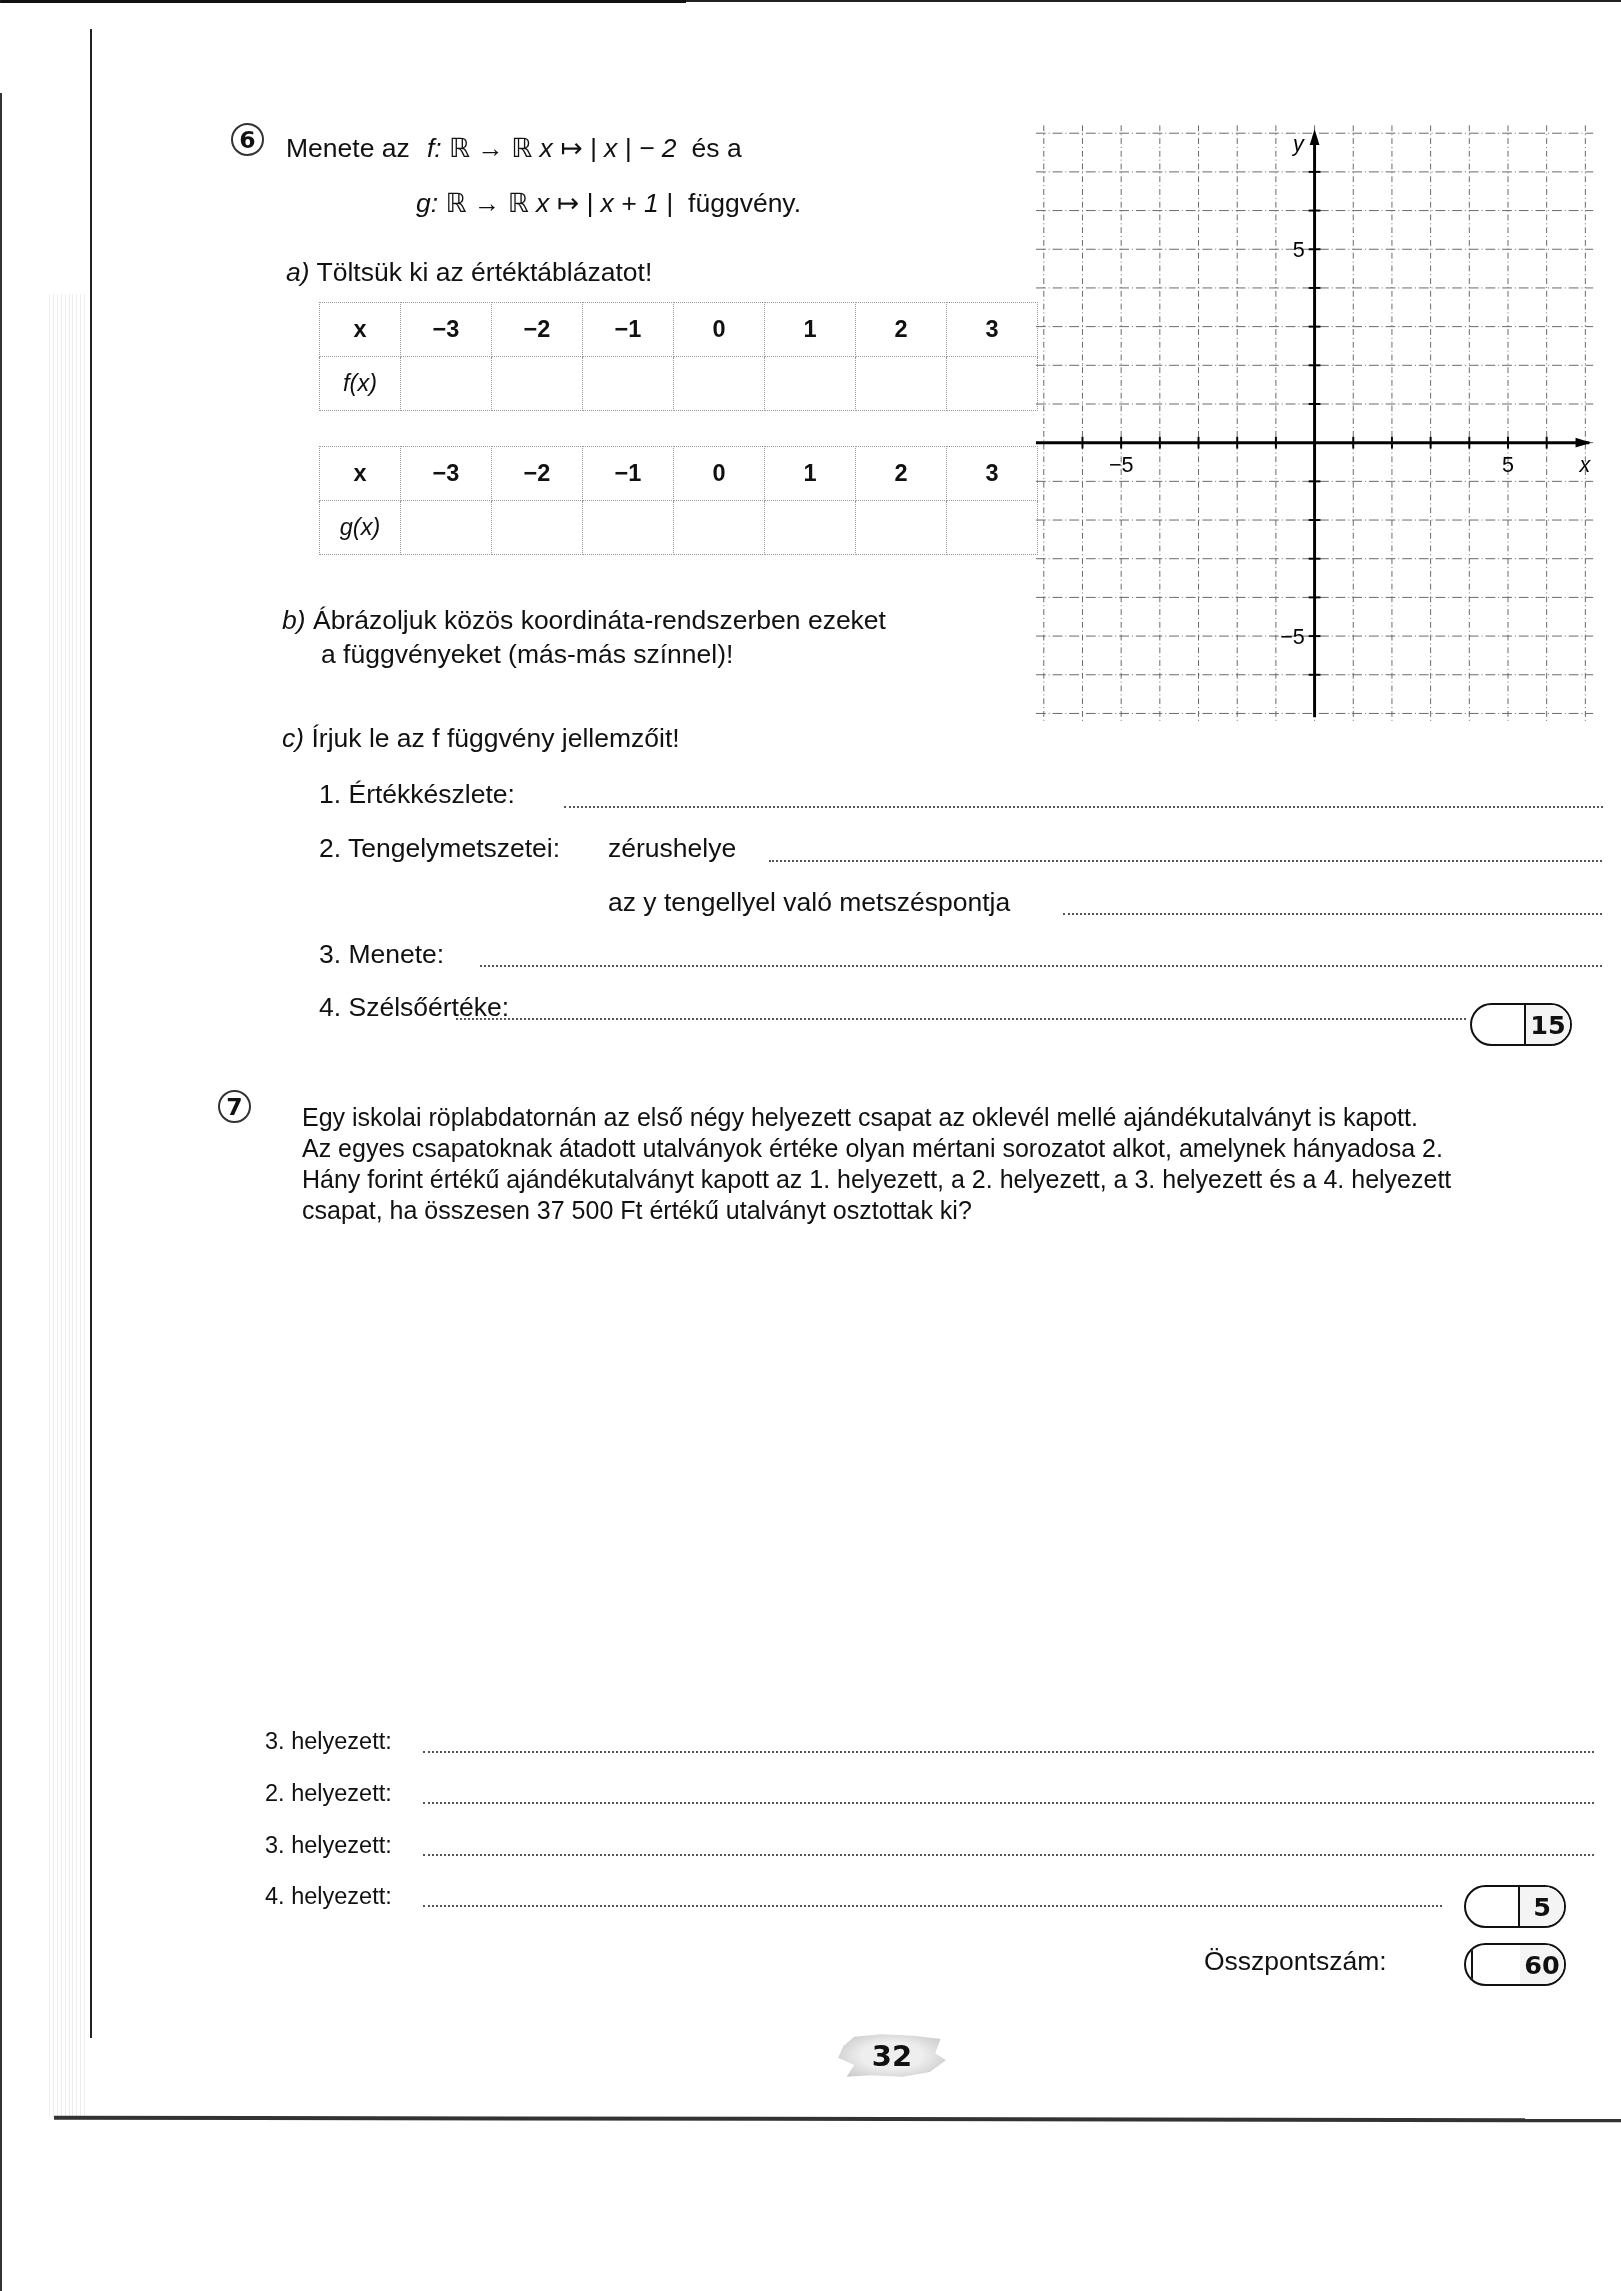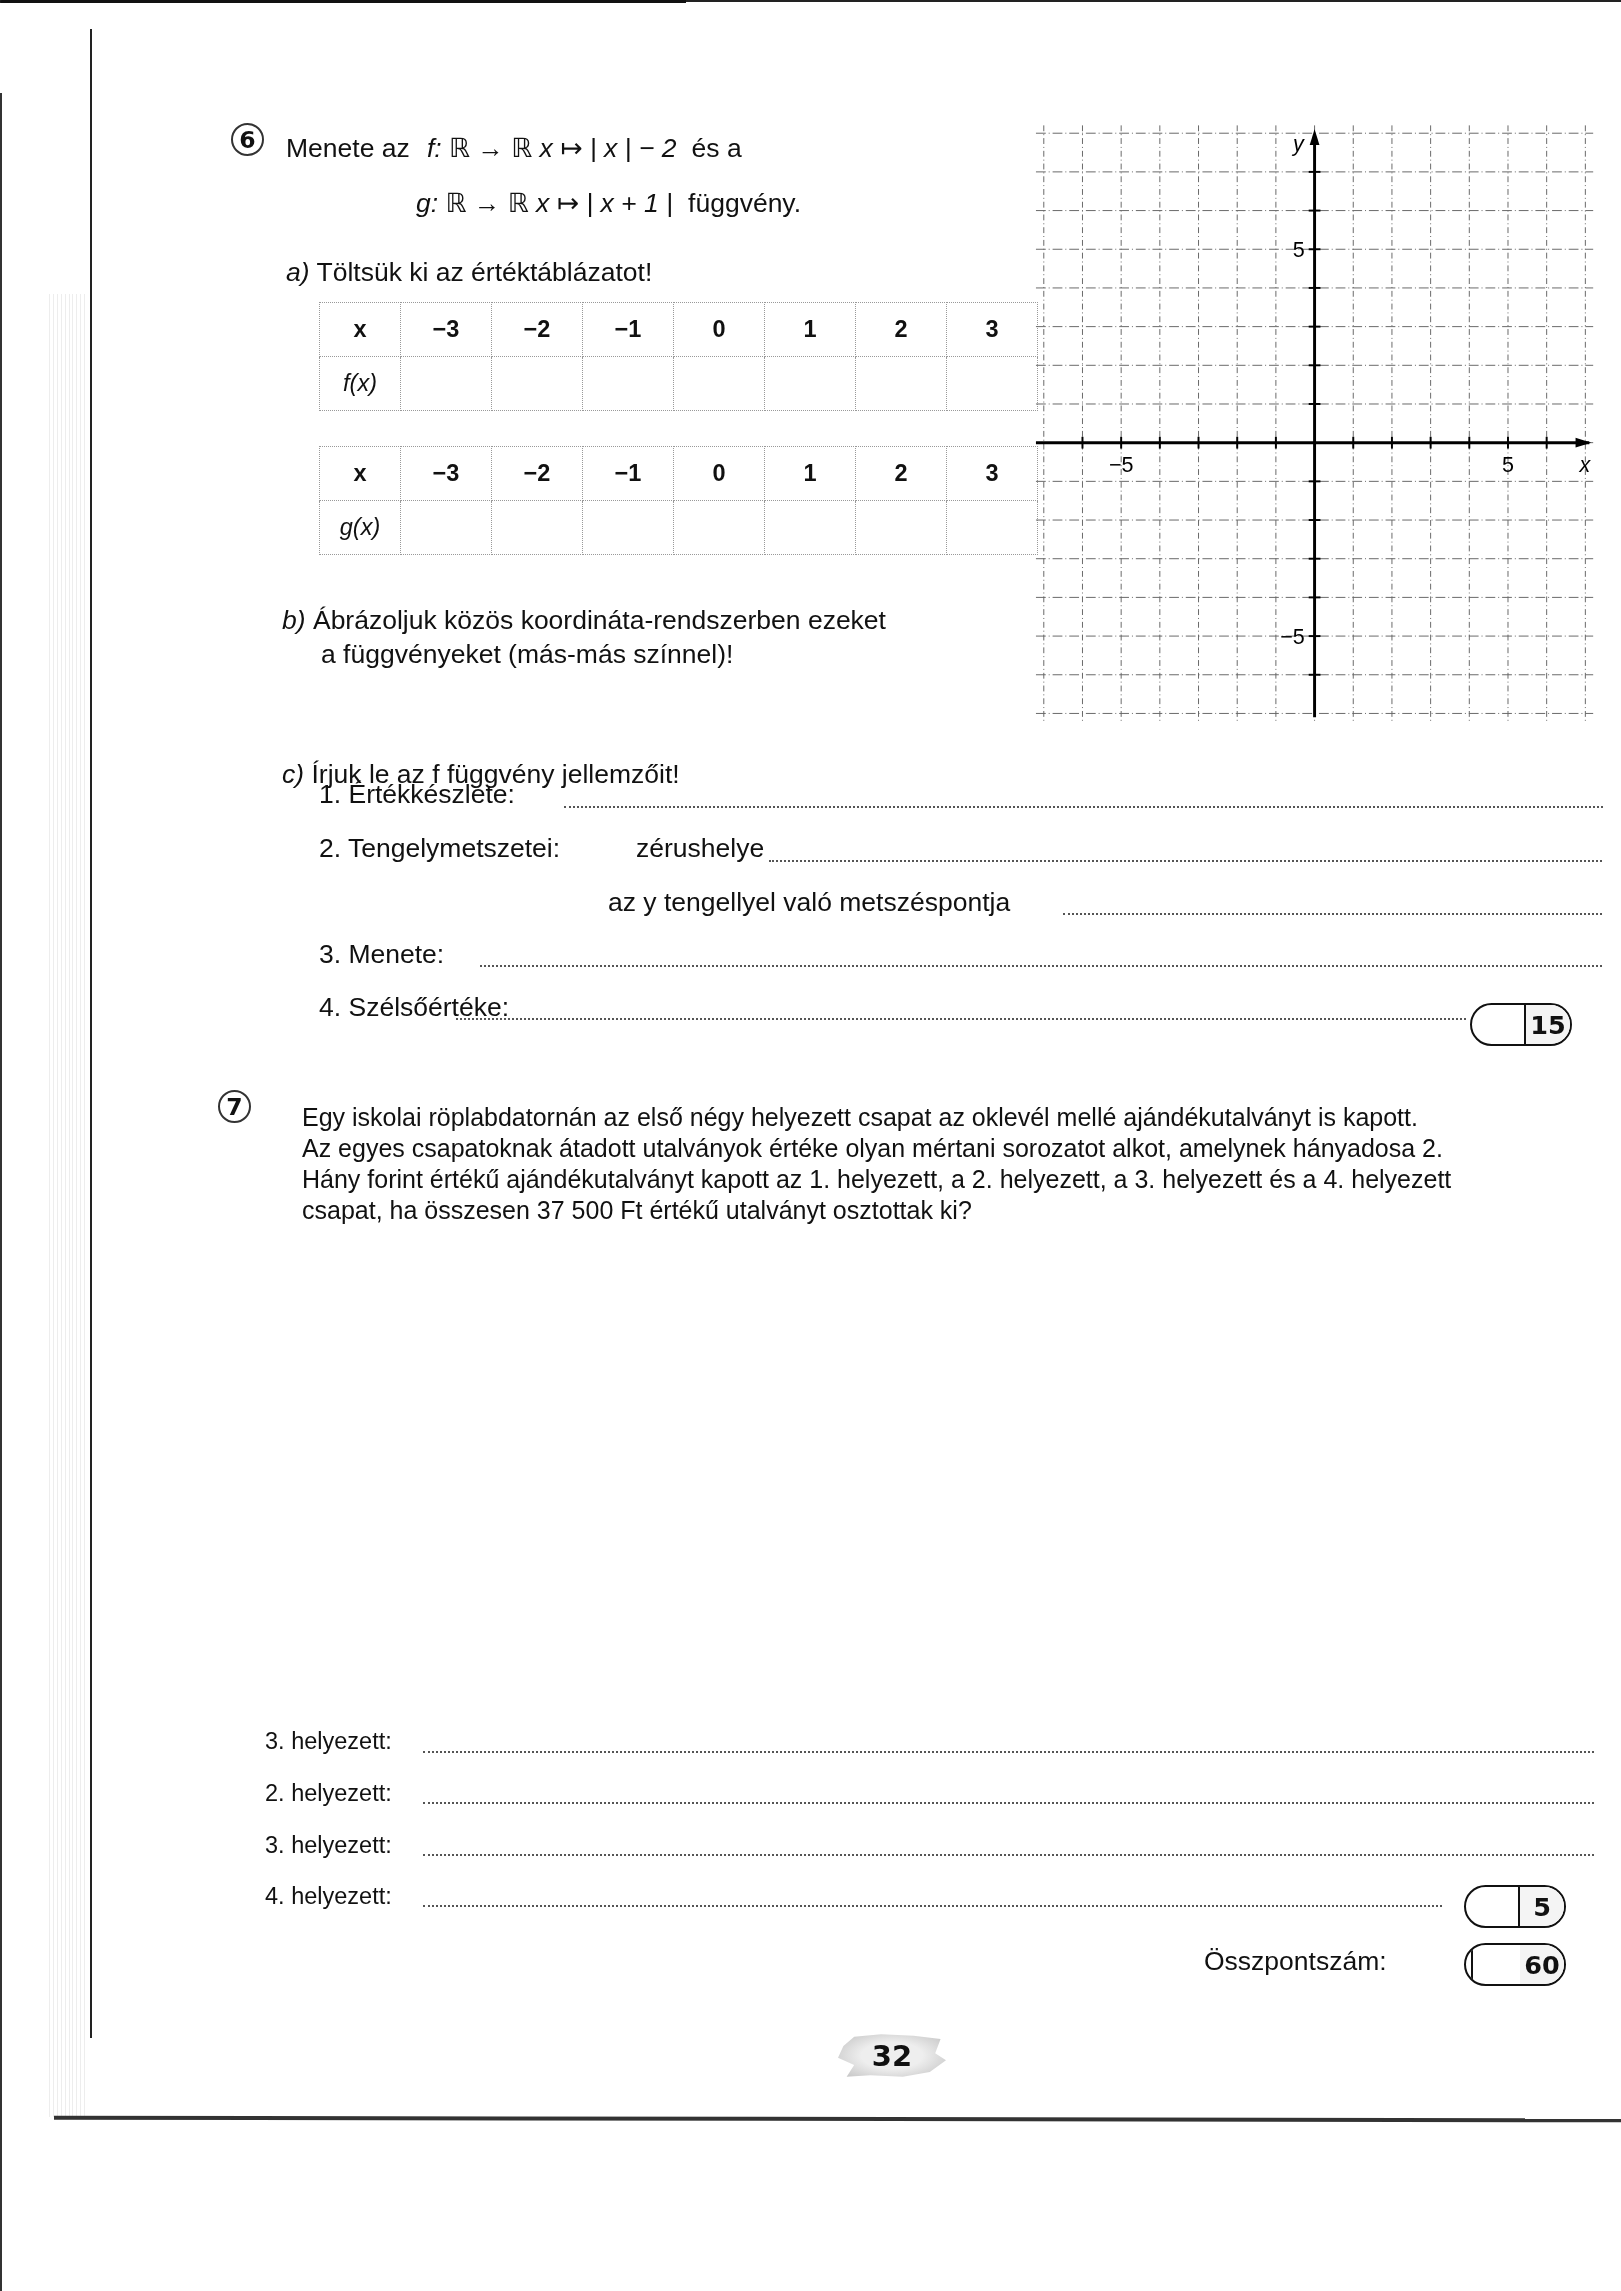--- a/index.html
+++ b/index.html
@@ -178,30 +178,30 @@
     <line x1="280.5" y1="89" x2="292.5" y2="89" stroke="#000" stroke-width="2"></line>
     <line x1="280.5" y1="49.5" x2="292.5" y2="49.5" stroke="#000" stroke-width="2"></line>
     <text x="89" y="356" text-anchor="middle" font-size="22" font-family="Liberation Sans, sans-serif">−5</text>
     <text x="484" y="356" text-anchor="middle" font-size="22" font-family="Liberation Sans, sans-serif">5</text>
     <text x="276.5" y="136.5" text-anchor="end" font-size="22" font-family="Liberation Sans, sans-serif">5</text>
     <text x="276.5" y="531.5" text-anchor="end" font-size="22" font-family="Liberation Sans, sans-serif">−5</text>
     <text x="557" y="356" font-size="22" font-style="italic" font-family="Liberation Sans, sans-serif">x</text>
     <text x="264.5" y="28" font-size="22" font-style="italic" font-family="Liberation Sans, sans-serif">y</text>
   </svg>
 
-<div class="abs txt" style="left:282px;top:723px;margin-top:36px;">
+<div class="abs txt" style="left:282px;top:723px;">
   <span class="ital">c)</span>
   <span>Írjuk le az f függvény jellemzőit!</span>
 </div>
 
 <div class="abs txt" style="left:319px;top:779px;">1. Értékkészlete:</div>
 <div class="abs dotline" style="left:564px;top:806px;width:1039px;"></div>
 
 <div class="abs txt" style="left:319px;top:833px;">2. Tengelymetszetei:</div>
-<div class="abs txt" style="left:636px;top:833px;">zérushelye</div>
+<div class="abs txt" style="left:608px;top:833px;">zérushelye</div>
 <div class="abs dotline" style="left:769px;top:860px;width:833px;"></div>
 
 <div class="abs txt" style="left:608px;top:887px;">
   <span>az y tengellyel való metszéspontja</span>
 </div>
 <div class="abs dotline" style="left:1063px;top:913px;width:539px;"></div>
 
 <div class="abs txt" style="left:319px;top:939px;">3. Menete:</div>
 <div class="abs dotline" style="left:480px;top:965px;width:1122px;"></div>
 

